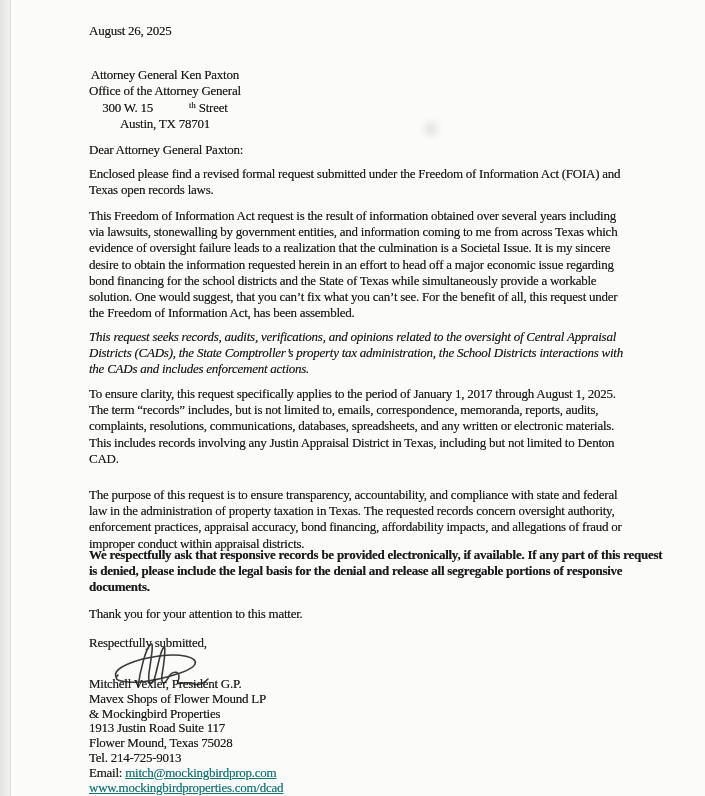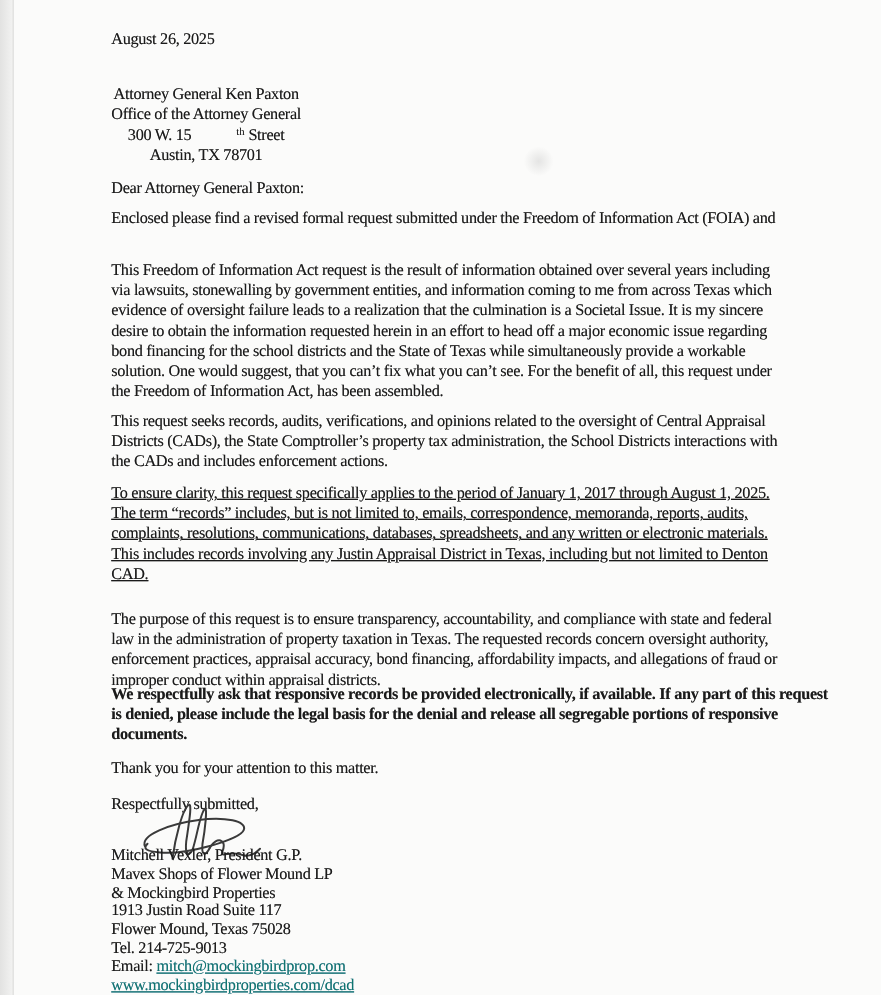--- a/index.html
+++ b/index.html
@@ -22,22 +22,22 @@
     border-radius: 50%;
     background: radial-gradient(circle, rgba(170,170,170,0.28) 0%, rgba(255,255,255,0) 70%);
   }
   .abs { position: absolute; left: 89px; font-size: 13px; letter-spacing: -0.25px; }
   .date { top: 23px; }
   .addr { top: 67px; line-height: 15.5px; text-align: center; }
   .salutation { top: 142px; }
   .para { line-height: 16.2px; }
   .p1 { top: 166px; }
   .p2 { top: 208px; }
-  .p3 { top: 329px; }
-  .p4 { top: 386px; text-decoration: underline; }
+  .p3 { top: 329px; font-style: italic; }
+  .p4 { top: 386px; }
   .p5 { top: 487px; }
   .p6 { top: 547px; font-weight: bold; }
   .thanks { top: 606px; }
   .closing { top: 635px; }
   .signer { top: 677px; line-height: 14.8px; }
   sup.st { font-size: 8.5px; vertical-align: 4px; letter-spacing: 0; padding-left: 36px; }
   .link { color: #0f766e; text-decoration: underline; cursor: pointer; text-shadow: 0 0 0.5px rgba(47,85,164,0.55); }
   .sig {
     position: absolute; left: 104px; top: 637px; width: 112px; height: 58px;
   }
@@ -58,20 +58,21 @@
   <div class="ln">
     <span>300 W. 15</span><sup class="st">th</sup><span> Street</span>
   </div>
   <div class="ln">Austin, TX 78701</div>
 </div>
 
 <div class="abs salutation ln">Dear Attorney General Paxton:</div>
 
 <div class="abs para p1">
   <div class="ln">Enclosed please find a revised formal request submitted under the Freedom of Information Act (FOIA) and</div>
+  <div class="ln">Texas open records laws.</div>
 </div>
 
 <div class="abs para p2">
   <div class="ln">This Freedom of Information Act request is the result of information obtained over several years including</div>
   <div class="ln">via lawsuits, stonewalling by government entities, and information coming to me from across Texas which</div>
   <div class="ln">evidence of oversight failure leads to a realization that the culmination is a Societal Issue.  It is my sincere</div>
   <div class="ln">desire to obtain the information requested herein in an effort to head off a major economic issue regarding</div>
   <div class="ln">bond financing for the school districts and the State of Texas while simultaneously provide a workable</div>
   <div class="ln">solution.  One would suggest, that you can’t fix what you can’t see.  For the benefit of all, this request under</div>
   <div class="ln">the Freedom of Information Act, has been assembled.</div>

